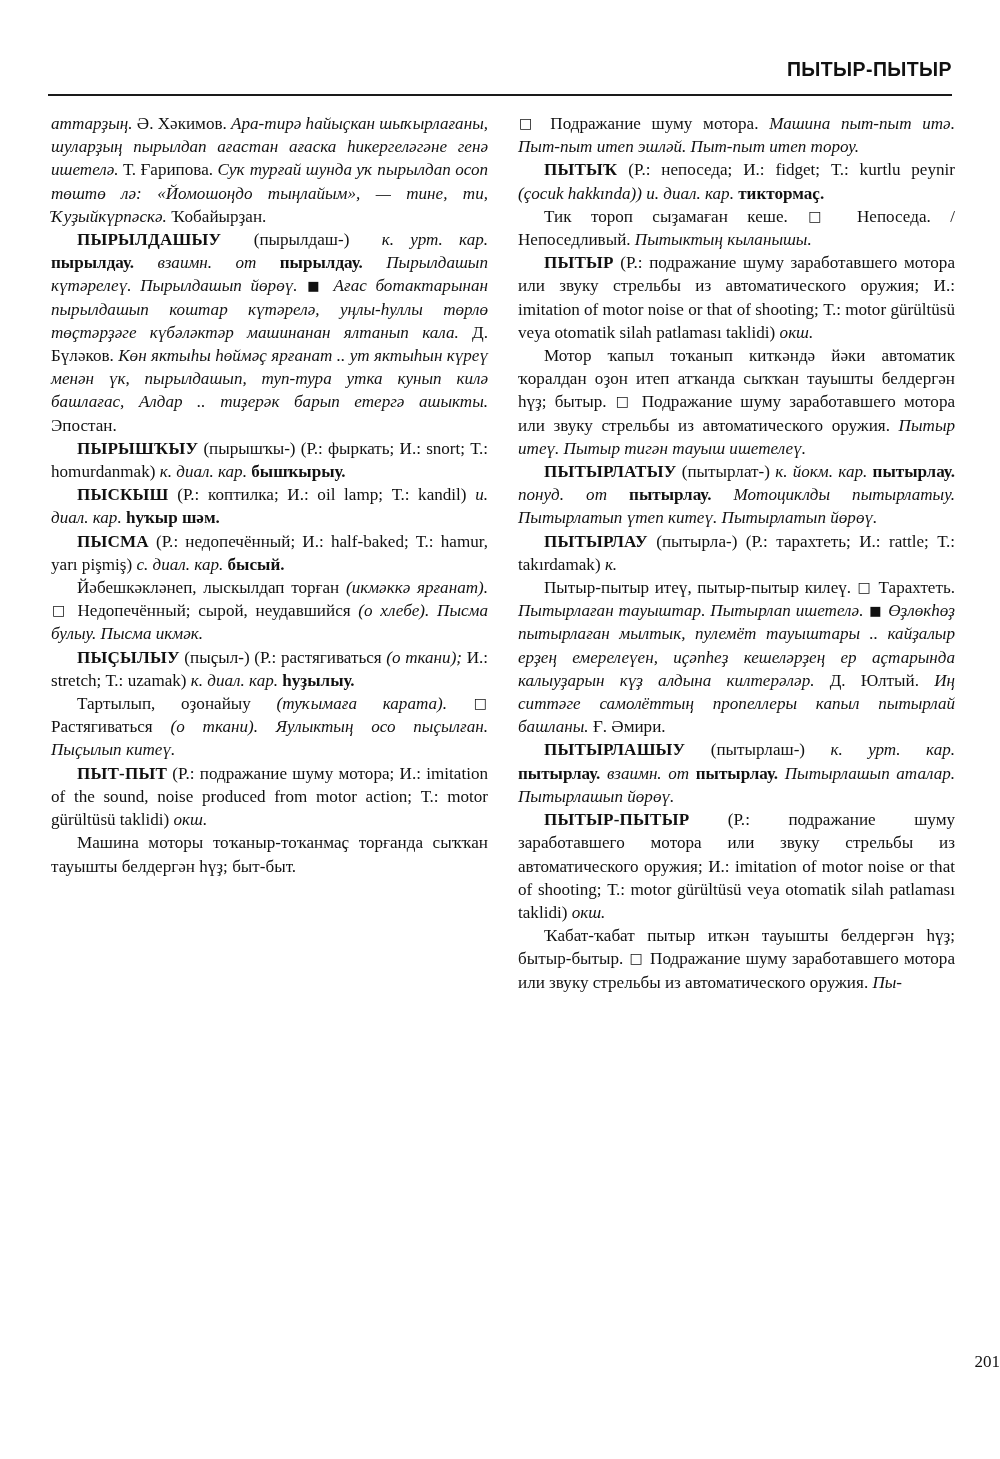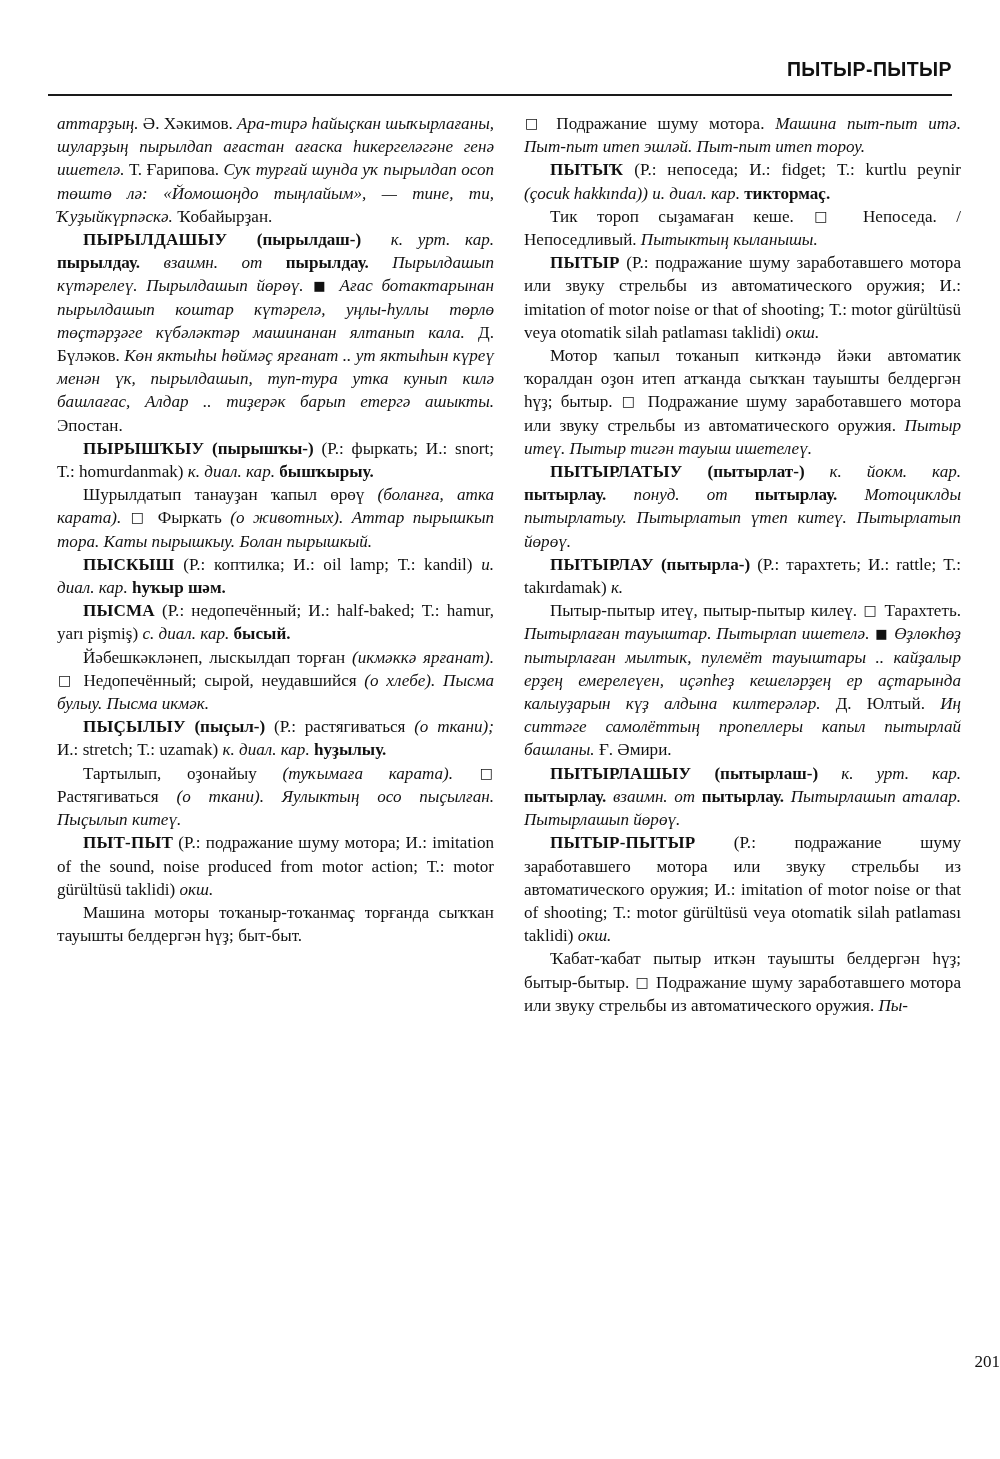--- a/index.html
+++ b/index.html
@@ -42,21 +42,21 @@
     left: 48px;
     top: 94px;
     width: 904px;
     height: 2.4px;
     background: #1a1a1a;
   }
 
   
   .columns {
     position: absolute;
-    left: 57px;
+    left: 51px;
     top: 112px;
     width: 904px;
     height: 1222px;
     display: flex;
     justify-content: space-between;
   }
   .col {
     width: 437px;
     font-size: 17.1px;
     line-height: 23.2px;
@@ -73,21 +73,21 @@
   .col > p.flush {
     text-indent: 0;
   }
 
   
   .hw {            
     font-weight: bold;
     letter-spacing: 0.2px;
   }
   .stem {          
-    font-weight: bold;
+    font-weight: normal;
     margin-top: 11px;
   }
   .bd {            
     font-weight: bold;
   }
   .it {            
     font-style: italic;
   }
   .sq-open {       
     font-style: normal;
@@ -126,21 +126,20 @@
 
   <div class="columns">
 
     <div class="col">
 
       <p class="flush"><span class="it">аттарҙың.</span><span> Ә. Хәкимов. </span><span class="it">Ара-тирә һайыҫкан шыҡырлағаны, шуларҙың пырылдап ағастан ағаска һикергеләгәне генә ишетелә.</span><span> Т. Ғарипова. </span><span class="it">Суҡ турғай шунда уҡ пырылдап осоп төштө лә: «Йомошоңдо тыңлайым», — тине, ти, Ҡуҙыйкүрпәскә.</span><span> Ҡобайырҙан.</span></p>
 
       <p class="indent"><span class="hw">ПЫРЫЛДАШЫУ</span>&nbsp;&nbsp;<span class="stem">(пырылдаш-)</span>&nbsp;&nbsp;<span class="it">к. урт. кар.</span> <span class="bd">пырылдау.</span> <span class="it">взаимн. от</span> <span class="bd">пырылдау.</span> <span class="it">Пырылдашып күтәрелеү. Пырылдашып йөрөү.</span> <span class="sq-full">■</span> <span class="it">Ағас ботактарынан пырылдашып коштар күтәрелә, уңлы-һуллы төрлө төҫтәрҙәге күбәләктәр машинанан ялтанып кала.</span> <span>Д. Бүләков.</span> <span class="it">Көн яктыһы һөймәҫ ярғанат .. ут яктыһын күреү менән үк, пырылдашып, туп-тура утка кунып килә башлағас, Алдар .. тиҙерәк барып етергә ашыкты.</span> <span>Эпостан.</span></p>
 
       <p class="indent"><span class="hw">ПЫРЫШҠЫУ</span> <span class="stem">(пырышҡы-)</span> (<span>Р.:</span> <span>фыркать;</span> <span>И.:</span> <span>snort;</span> <span>Т.:</span> <span>homurdanmak)</span> <span class="it">к. диал. кар.</span> <span class="bd">бышҡырыу.</span></p>
-      <p class="indent"><span>Шурылдатып танауҙан ҡапыл өрөү</span> <span class="it">(боланға, атка карата).</span> <span class="sq-open">□</span> <span>Фыркать</span> <span class="it">(о животных).</span> <span class="it">Аттар пырышкып тора. Каты пырышкыу. Болан пырышкый.</span></p>
 
       <p class="indent"><span class="hw">ПЫСКЫШ</span> (<span>Р.:</span> <span>коптилка;</span> <span>И.:</span> <span>oil lamp;</span> <span>Т.:</span> <span>kandil)</span> <span class="it">и. диал. кар.</span> <span class="bd">һуҡыр шәм.</span></p>
 
       <p class="indent"><span class="hw">ПЫСМА</span> (<span>Р.:</span> <span>недопечённый;</span> <span>И.:</span> <span>half-baked;</span> <span>Т.:</span> <span>hamur, yarı pişmiş)</span> <span class="it">с. диал. кар.</span> <span class="bd">бысый.</span></p>
       <p class="indent"><span>Йәбешкәкләнеп, лыскылдап торған</span> <span class="it">(икмәккә ярғанат).</span> <span class="sq-open">□</span> <span>Недопечённый; сырой, неудавшийся</span> <span class="it">(о хлебе).</span> <span class="it">Пысма булыу. Пысма икмәк.</span></p>
 
       <p class="indent"><span class="hw">ПЫҪЫЛЫУ</span> <span class="stem">(пыҫыл-)</span> (<span>Р.:</span> <span>растягиваться</span> <span class="it">(о ткани);</span> <span>И.:</span> <span>stretch;</span> <span>Т.:</span> <span>uzamak)</span> <span class="it">к. диал. кар.</span> <span class="bd">һуҙылыу.</span></p>
       <p class="indent"><span>Тартылып, оҙонайыу</span> <span class="it">(туҡымаға карата).</span> <span class="sq-open">□</span> <span>Растягиваться</span> <span class="it">(о ткани).</span> <span class="it">Яулыктың осо пыҫылған. Пыҫылып китеү.</span></p>
 
       <p class="indent"><span class="hw">ПЫТ-ПЫТ</span> (<span>Р.:</span> <span>подражание шуму мотора;</span> <span>И.:</span> <span>imitation of the sound, noise produced from motor action;</span> <span>Т.:</span> <span>motor gürültüsü taklidi)</span> <span class="it">окш.</span></p>

